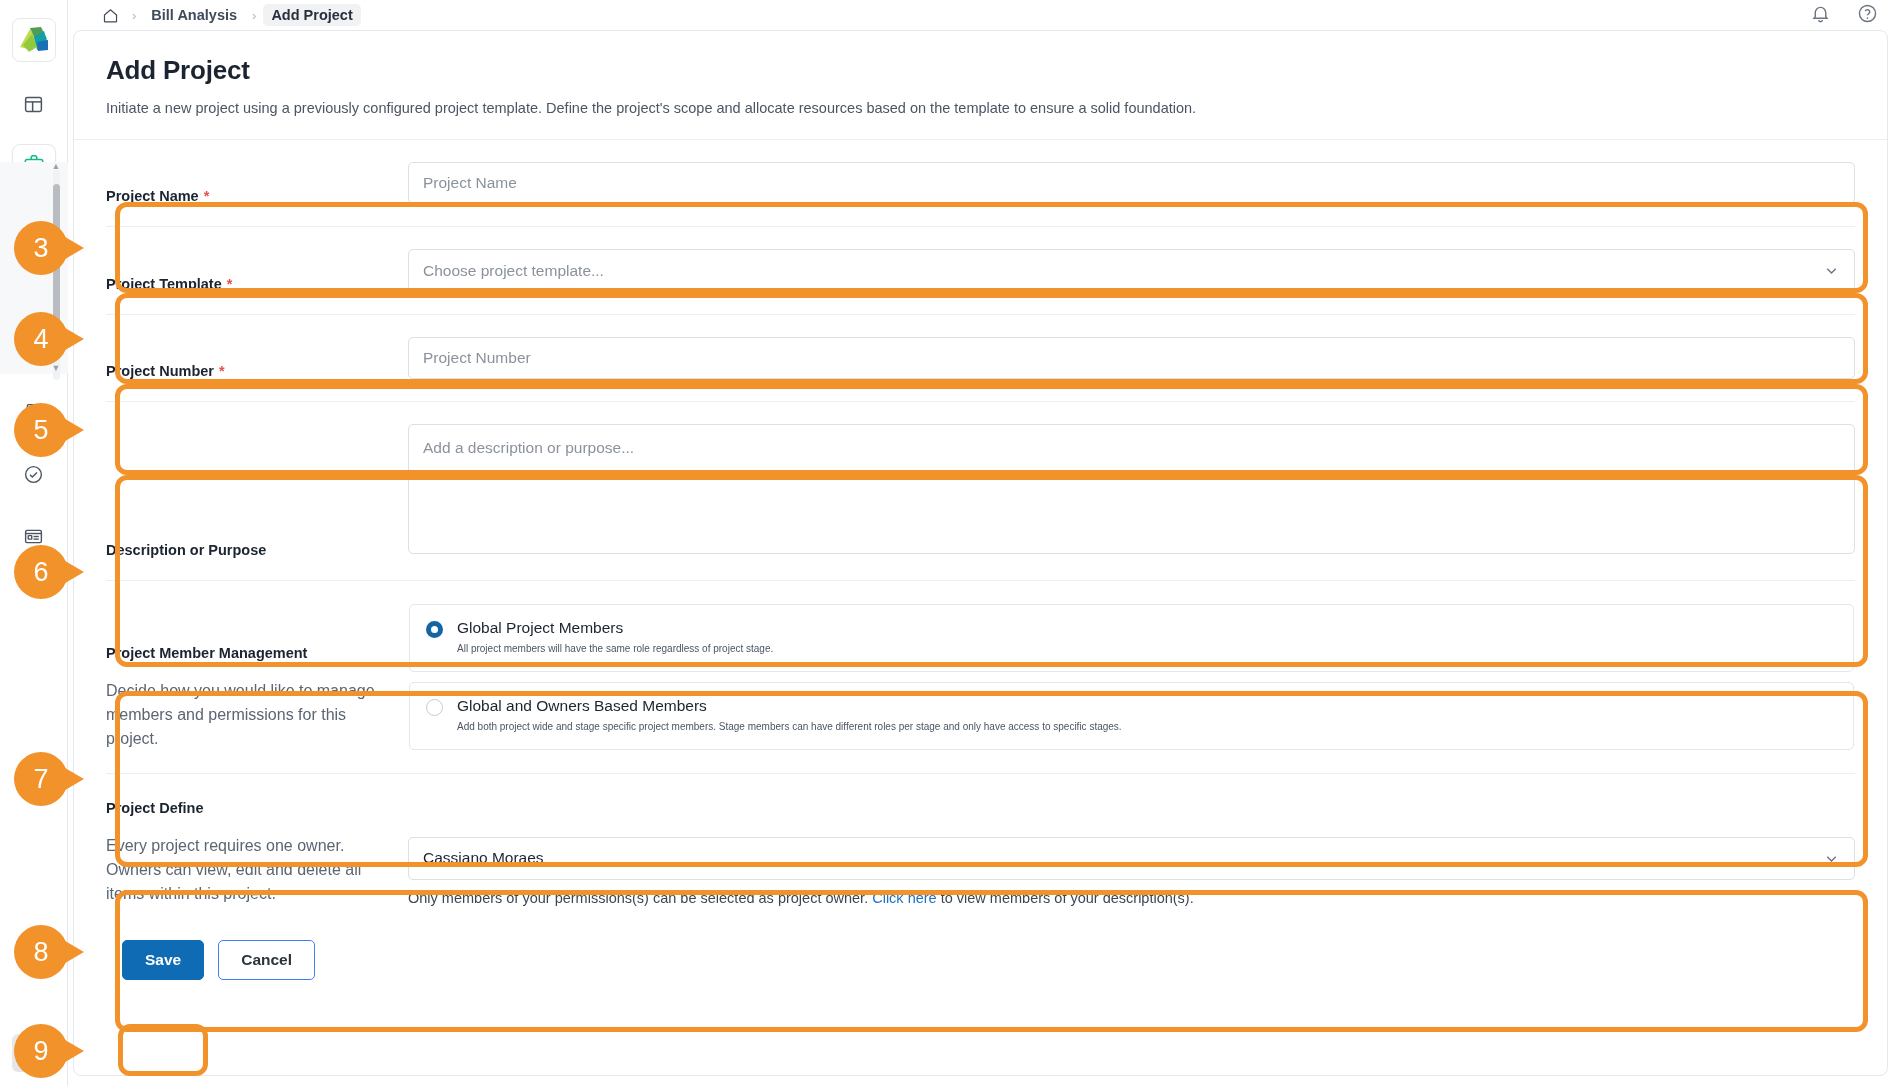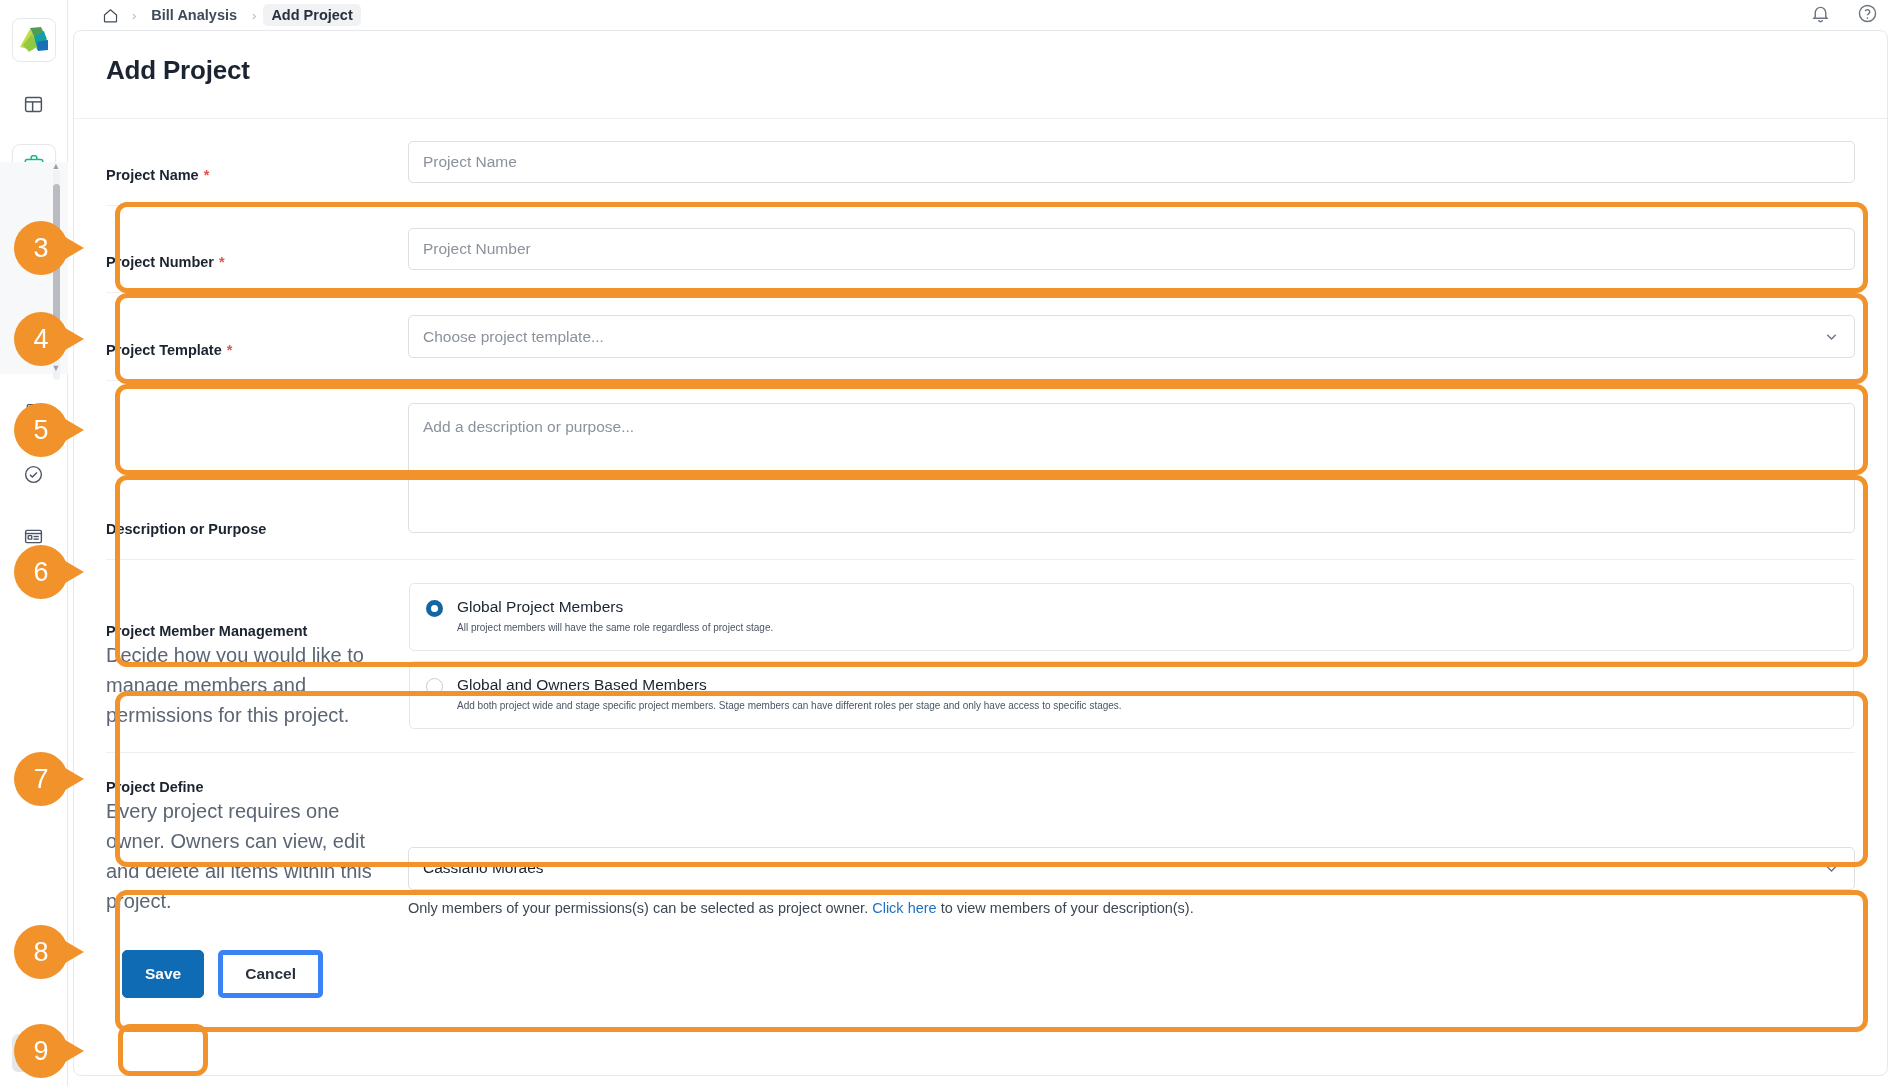--- a/index.html
+++ b/index.html
@@ -89,21 +89,21 @@
 
   .form { padding:0 32px 0 32px; }
   .row {
     display:flex; align-items:flex-end;
     border-bottom:1px solid #edeff1; padding:22px 0 22px 0;
   }
   .row.noborder { border-bottom:none; }
   .lbl-col { width:302px; flex:0 0 302px; padding-right:18px; padding-top:4px; }
   .lbl { font-size:14.5px; font-weight:700; color:#1b2430; display:block; }
   .req { color:#e3534c; font-weight:700; margin-left:5px; }
-  .lbl-sub { margin-top:1px; font-size:20px; color:#5b6573; line-height:1.5; }
+  .lbl-sub { margin-top:18px; font-size:16px; color:#5b6573; line-height:1.5; }
   .ctl-col { flex:1; }
 
   .input, .select, .textarea {
     width:100%; border:1px solid #dcdfe3; border-radius:5px; background:#fff;
     font-family:"Liberation Sans", sans-serif; font-size:15.5px; color:#1b2430;
     padding:11px 14px; outline:none;
   }
   .input::placeholder, .textarea::placeholder { color:#8b929c; }
   .select { display:flex; align-items:center; height:43px; position:relative; }
   .select .ph { color:#8b929c; font-size:15.5px; }
@@ -131,21 +131,21 @@
 
   .help { margin-top:10px; font-size:14.5px; color:#3c4654; }
   .help a { color:#2072c0; text-decoration:none; }
 
   .actions { display:flex; gap:14px; padding:18px 0 0 16px; }
   .btn {
     font-family:"Liberation Sans", sans-serif; font-size:15.5px; font-weight:700;
     border-radius:5px; padding:10px 22px; cursor:pointer; line-height:1.2;
   }
   .btn-primary { background:#0f6cb4; color:#fff; border:1px solid #0f6cb4; }
-  .btn-secondary { background:#fff; color:#2a323c; border:5px solid #3b82f6; font-weight:700; }
+  .btn-secondary { background:#fff; color:#2a323c; border:1px solid #3b82f6; font-weight:700; }
 
   
   .ann-box {
     position:absolute; border:5px solid #f2922b; border-radius:12px;
     pointer-events:none; z-index:40;
   }
   .ann-badge {
     position:absolute; z-index:50; pointer-events:none;
     width:54px; height:54px;
   }
@@ -296,55 +296,56 @@
         </svg>
       </span>
     </div>
   </div>
 
   <div class="page">
     <div class="card">
 
       <div class="card-head">
         <h1 class="title">Add Project</h1>
+        <p class="subtitle">Initiate a new project using a previously configured project template. Define the project's scope and allocate resources based on the template to ensure a solid foundation.</p>
       </div>
 
       <div class="form">
 
         <div class="row">
           <div class="lbl-col">
             <span class="lbl"><span>Project Name</span><span class="req">*</span></span>
           </div>
           <div class="ctl-col">
             <input class="input" type="text" placeholder="Project Name" style="">
-          </div>
-        </div>
-
-        <div class="row">
-          <div class="lbl-col">
-            <span class="lbl"><span>Project Number</span><span class="req">*</span></span>
-          </div>
-          <div class="ctl-col">
-            <input class="input" type="text" placeholder="Project Number" style="">
           </div>
         </div>
 
         <div class="row">
           <div class="lbl-col">
             <span class="lbl"><span>Project Template</span><span class="req">*</span></span>
           </div>
           <div class="ctl-col">
             <div class="select">
               <span class="ph">Choose project template...</span>
               <span class="chev">
                 <svg width="17" height="17" viewBox="0 0 24 24" fill="none" stroke="currentColor" stroke-width="1.9">
                     <path d="M6 9.5l6 6 6-6"></path>
                   </svg>
               </span>
             </div>
+          </div>
+        </div>
+
+        <div class="row">
+          <div class="lbl-col">
+            <span class="lbl"><span>Project Number</span><span class="req">*</span></span>
+          </div>
+          <div class="ctl-col">
+            <input class="input" type="text" placeholder="Project Number" style="">
           </div>
         </div>
 
         <div class="row">
           <div class="lbl-col">
             <span class="lbl">Description or Purpose</span>
           </div>
           <div class="ctl-col">
             <textarea class="textarea" placeholder="Add a description or purpose..." style=""></textarea>
           </div>

